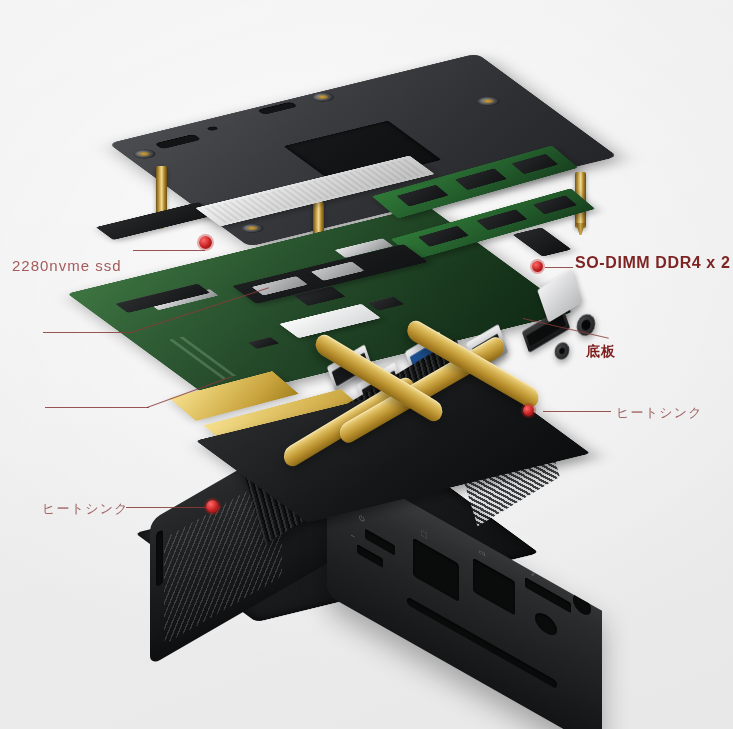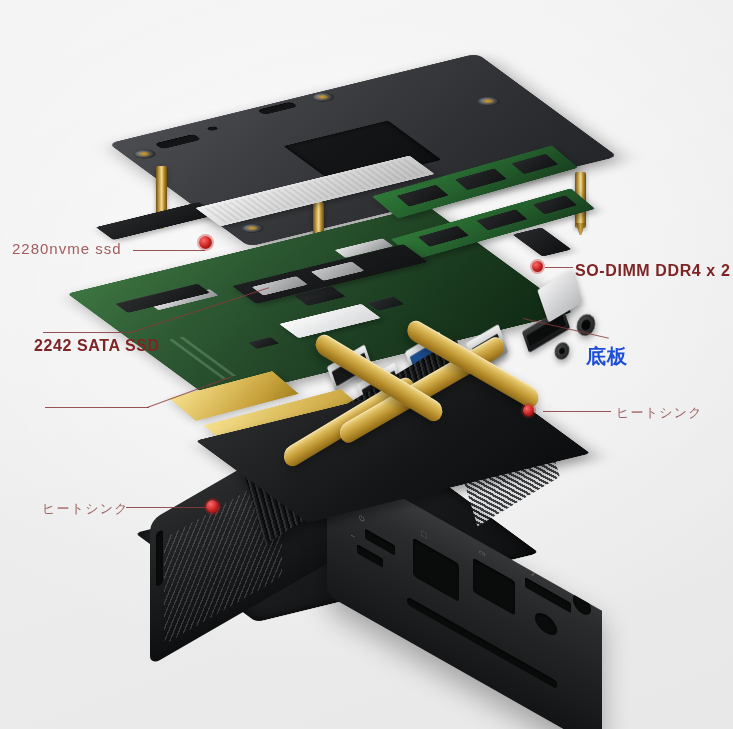--- a/index.html
+++ b/index.html
@@ -48,22 +48,22 @@
     letter-spacing: 0.6px;
   }
   .callout.jp {
     font-size: 13px;
     color: #a06464;
     font-weight: 400;
     letter-spacing: 1.2px;
     font-family: "DejaVu Sans", "Liberation Sans", sans-serif;
   }
   .callout.cn {
-    font-size: 20px;
-    color: #1d4ed8;
+    font-size: 14px;
+    color: #7f1d1d;
     font-weight: 700;
     letter-spacing: 1px;
     font-family: "DejaVu Sans", "Liberation Sans", sans-serif;
   }
 
   .leader {
     position: absolute;
     height: 0;
     border-top: 1.4px solid #8a3b3b;
     transform-origin: 0 50%;
@@ -437,36 +437,35 @@
       <div class="io-cut" style="left:246px; top:-4px; width:18px; height:18px; border-radius:50%;"></div>
       <div class="io-cut" style="left:80px; top:96px; width:150px; height:8px; border-radius:4px;"></div>
       <div class="io-glyph" style="left:32px; top:40px;">⏻</div>
       <div class="io-glyph" style="left:24px; top:62px;">⎯</div>
       <div class="io-glyph" style="left:94px; top:20px;">⬚</div>
       <div class="io-glyph" style="left:152px; top:6px;">▭</div>
       <div class="io-glyph" style="left:204px; top:-2px;">♪</div>
     </div>
   </div>
 
-  <div class="callout en-light" style="left:12px; top:240px;">2280nvme  ssd</div>
+  <div class="callout en-light" style="left:12px; top:257px;">2280nvme  ssd</div>
   <div class="leader" style="left:133px; top:250px; width:72px; transform:rotate(0deg);"></div>
   <div class="dot" style="left:199px; top:236px;"></div>
 
-  <div class="callout en-bold" style="left:34px; top:337px;">2242 SATA SSD</div>
   <div class="leader" style="left:43px; top:332px; width:90px; transform:rotate(0deg);"></div>
   <div class="leader thin" style="left:131px; top:332px; width:145px; transform:rotate(-18deg);"></div>
 
   <div class="leader" style="left:45px; top:407px; width:104px; transform:rotate(0deg);"></div>
   <div class="leader thin" style="left:147px; top:407px; width:90px; transform:rotate(-20deg);"></div>
 
   <div class="callout jp" style="left:42px; top:500px;">ヒートシンク</div>
   <div class="leader" style="left:126px; top:507px; width:84px; transform:rotate(0deg);"></div>
   <div class="dot" style="left:206px; top:500px;"></div>
 
-  <div class="callout en-bold" style="left:575px; top:262px;">SO-DIMM DDR4 x 2</div>
+  <div class="callout en-bold" style="left:575px; top:254px;">SO-DIMM DDR4 x 2</div>
   <div class="leader" style="left:545px; top:267px; width:28px; transform:rotate(0deg);"></div>
   <div class="dot sm" style="left:532px; top:261px;"></div>
 
   <div class="callout cn" style="left:586px; top:343px;">底板</div>
   <div class="leader thin" style="left:523px; top:318px; width:88px; transform:rotate(13deg);"></div>
 
   <div class="callout jp" style="left:616px; top:404px;">ヒートシンク</div>
   <div class="leader" style="left:543px; top:411px; width:68px; transform:rotate(0deg);"></div>
   <div class="dot sm" style="left:523px; top:405px;"></div>
 

